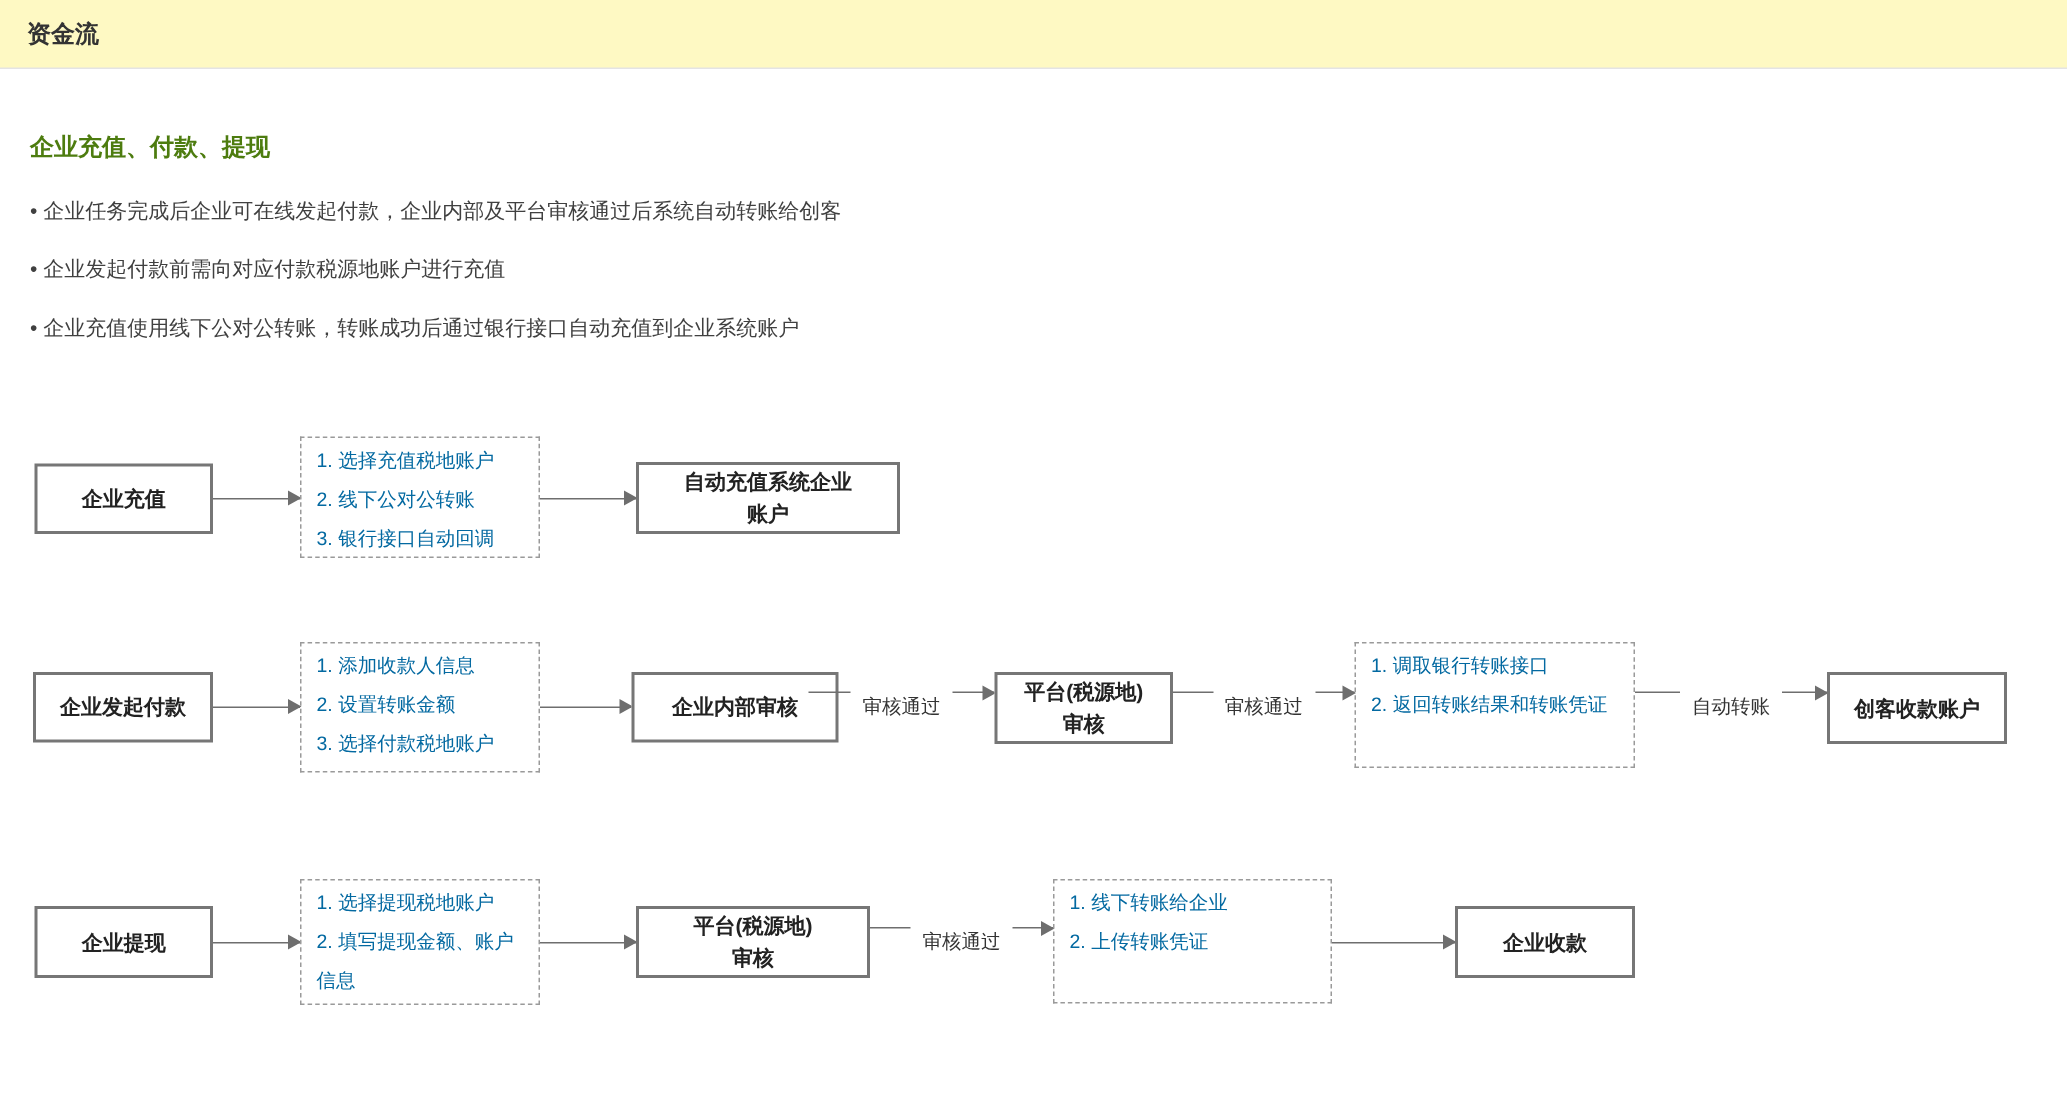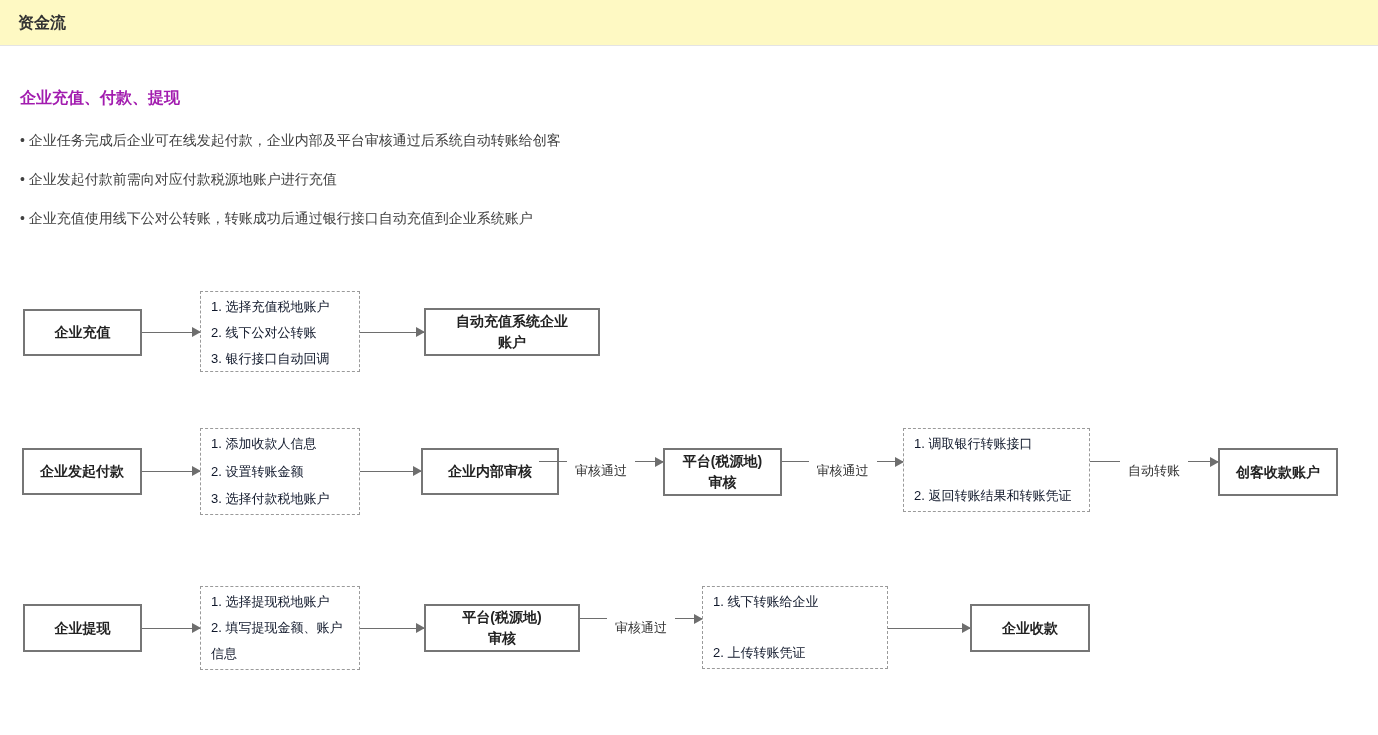--- a/index.html
+++ b/index.html
@@ -17,21 +17,21 @@
     background: #fef9c3;
     border-bottom: 1px solid #e4e4e4;
   }
   .topbar-title {
     position: absolute; left: 18px; top: 13px;
     font-size: 16px; font-weight: bold; color: #333;
   }
   
   .section-heading {
     position: absolute; left: 20px; top: 88px;
-    font-size: 16px; font-weight: bold; color: #a21caf;
+    font-size: 16px; font-weight: bold; color: #4d7c0f;
   }
   .bullet {
     position: absolute; left: 20px;
     font-size: 14px; color: #404040; line-height: 20px;
     white-space: nowrap;
   }
   .bullet::before { content: "• "; }
   
   .node {
     position: absolute;
@@ -39,23 +39,23 @@
     border: 2px solid #767676;
     display: flex; flex-direction: column;
     align-items: center; justify-content: center;
     font-size: 14px; font-weight: bold; color: #222;
     text-align: center; line-height: 21px;
     white-space: nowrap;
   }
   .dashed {
     position: absolute;
     border: 1px dashed #9a9a9a;
-    display: flex; flex-direction: column; justify-content: space-between;
+    display: flex; flex-direction: column; justify-content: flex-start;
     padding: 2px 10px;
-    font-size: 13px; color: #0f172a;
+    font-size: 13px; color: #0369a1;
   }
   .step { line-height: 26px; white-space: nowrap; }
   
   .parrow {
     position: absolute; height: 0;
     border-top: 1.5px solid #6e6e6e;
   }
   .parrow::after {
     content: ""; position: absolute; right: -1px; top: -6px;
     width: 0; height: 0;

